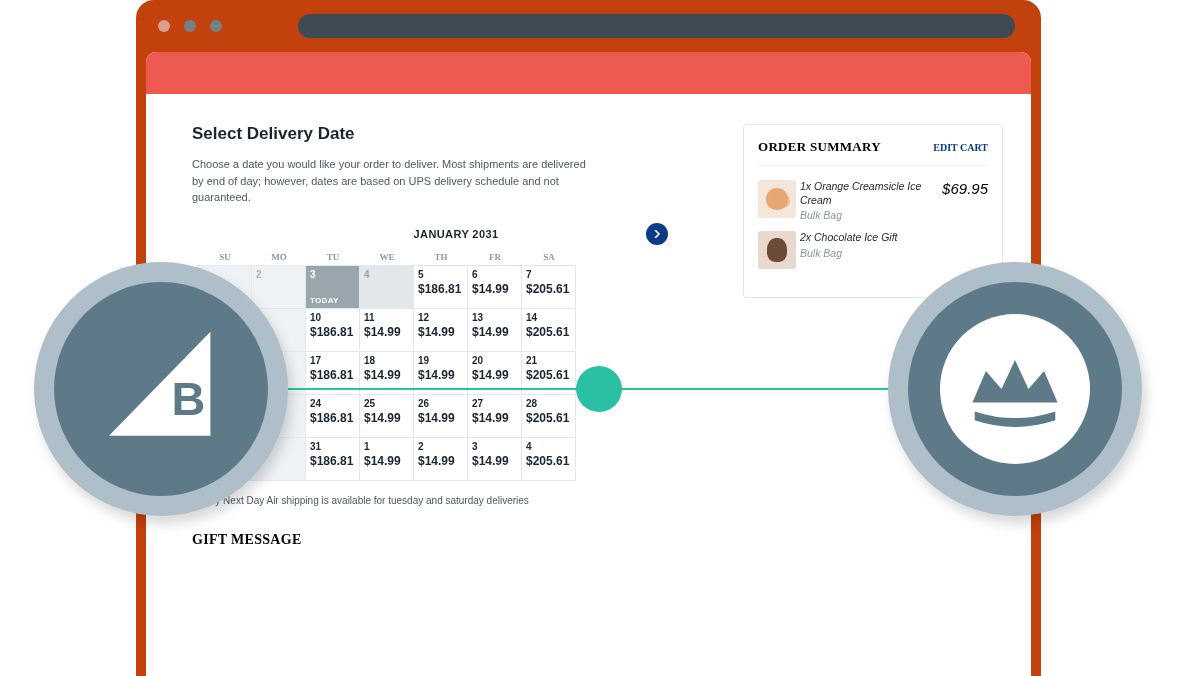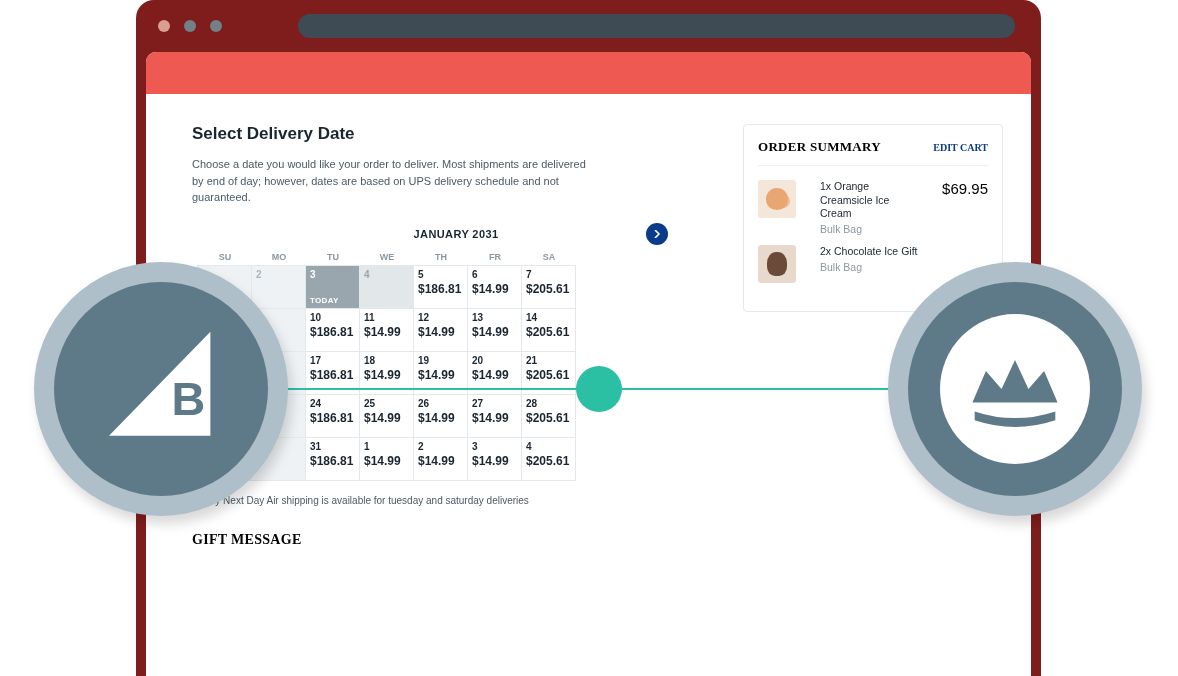--- a/index.html
+++ b/index.html
@@ -1,21 +1,21 @@
 <!DOCTYPE html>
 <html><head>
 <meta charset="utf-8">
 <style>
   * { box-sizing: border-box; margin: 0; padding: 0; }
   html, body { width: 1178px; height: 676px; background: #fff; font-family: -apple-system, BlinkMacSystemFont, "Segoe UI", Arial, sans-serif; position: relative; }
 
   
   .chrome {
     position: absolute; left: 136px; top: 0; width: 905px; height: 676px;
-    background: #7f1d1d; border-radius: 18px 18px 0 0;
+    background: #c2410c; border-radius: 18px 18px 0 0;
   }
   .chrome-top { height: 52px; display: flex; align-items: center; padding: 0 22px; }
   .dots { display: flex; gap: 14px; }
   .dot { width: 12px; height: 12px; border-radius: 50%; }
   .dot.r { background: #d9a08f; }
   .dot.y { background: #728088; }
   .dot.g { background: #728088; }
   .urlbar { flex: 1; height: 24px; background: #3e4b55; border-radius: 12px; margin-left: 76px; margin-right: 4px; }
 
   .viewport { position: absolute; left: 10px; right: 10px; top: 52px; bottom: 0; background: #fff; border-radius: 10px 10px 0 0; overflow: hidden; }
@@ -25,41 +25,41 @@
   .leftcol { flex: 1; }
   h2.title { font-size: 17px; font-weight: 600; color: #1a2530; margin-bottom: 12px; }
   .desc { font-size: 11px; color: #4a5a66; line-height: 1.5; max-width: 400px; margin-bottom: 22px; }
 
   .cal-header { display: flex; align-items: center; justify-content: center; position: relative; margin-bottom: 6px; margin-left: 64px; width: 400px; }
   .cal-month { font-size: 11px; font-weight: 700; letter-spacing: .4px; color: #1a2530; }
   .cal-next { position: absolute; right: -12px; width: 22px; height: 22px; border-radius: 50%; background: #0a3a8a; color: #fff; display: flex; align-items: center; justify-content: center; font-size: 10px; cursor: pointer; }
 
   .cal { margin-left: 6px; }
   .dow-row, .week-row { display: grid; grid-template-columns: repeat(7, 54px); width: 378px; }
-  .dow { font-size: 9px; color: #8a98a2; text-align: center; padding: 6px 0 4px; font-weight: 600; }
+  .dow { font-size: 9px; color: #8a98a2; text-align: center; padding: 6px 0 4px; font-weight: 600; font-family: Liberation Serif, serif; }
   .week-row { }
   .day { border: 1px solid #e3e8ec; height: 44px; padding: 3px 4px; font-size: 9px; color: #1a2530; margin-left: -1px; margin-top: -1px; position: relative; background:#fff; }
   .day.out { background: #eef2f4; color: #aab5bd; }
   .day.dis { background: #e2e7ea; color:#9aa6ae; }
   .day .num { font-weight: 700; font-size: 10px; margin-bottom: 2px; display: block; }
   .day .price { font-weight: 700; font-size: 12px; }
   .day.today { background: #9aa6ae; color: #fff; }
   .day.today .num { color:#fff; }
   .today-label { position:absolute; bottom:3px; left:4px; font-size:8px; font-weight:700; color:#fff; letter-spacing:.3px;}
 
   .disclaimer { font-size: 10px; color: #4a5a66; margin-top: 14px; }
   .gift-hdr { font-family: "Comic Sans MS", cursive; font-weight: 700; font-size: 14px; letter-spacing: .3px; margin-top: 26px; text-transform: uppercase; }
 
   
   .sumcol { width: 260px; }
   .sumcard { border: 1px solid #e3e8ec; border-radius: 4px; padding: 14px 14px 18px; }
   .sumhead { display:flex; justify-content:space-between; align-items:center; margin-bottom: 14px; border-bottom:1px solid #eef2f4; padding-bottom:10px;}
   .sumtitle { font-family: "Comic Sans MS", cursive; font-weight: 700; font-size: 13px; letter-spacing:.3px; text-transform:uppercase; }
   .editcart { font-family: "Comic Sans MS", cursive; font-size: 10px; font-weight:700; color:#0a3a8a; text-transform:uppercase; cursor:pointer; }
-  .item { display:flex; gap:24px; margin-bottom:10px; }
+  .item { display:flex; gap:4px; margin-bottom:10px;font-style:italic; }
   .thumb { width:38px; height:38px; border-radius:3px; background:#f4e6d8; display:flex; align-items:center; justify-content:center; }
   .thumb.choc { background:#e8d9cc; }
   .ice-orange { width:22px; height:22px; border-radius:50% 50% 48% 48%; background:#e8a673; box-shadow: 6px 2px 0 -4px #efbf98; }
   .ice-choc { width:20px; height:24px; border-radius:46% 46% 40% 40%; background:#6b4a3a; }
   .item-info { flex:1; font-size:10.5px; color:#1a2530; }
   .item-info .name { line-height:1.3; }
   .item-info .sub { color:#8a98a2; margin-top:2px; }
   .item-price { font-size:15px; font-weight:500; }
   .totals { margin-top:14px; border-top:1px solid #eef2f4; padding-top:12px; font-size:10.5px; color:#4a5a66; }
   .totals div { margin-bottom:6px; }

